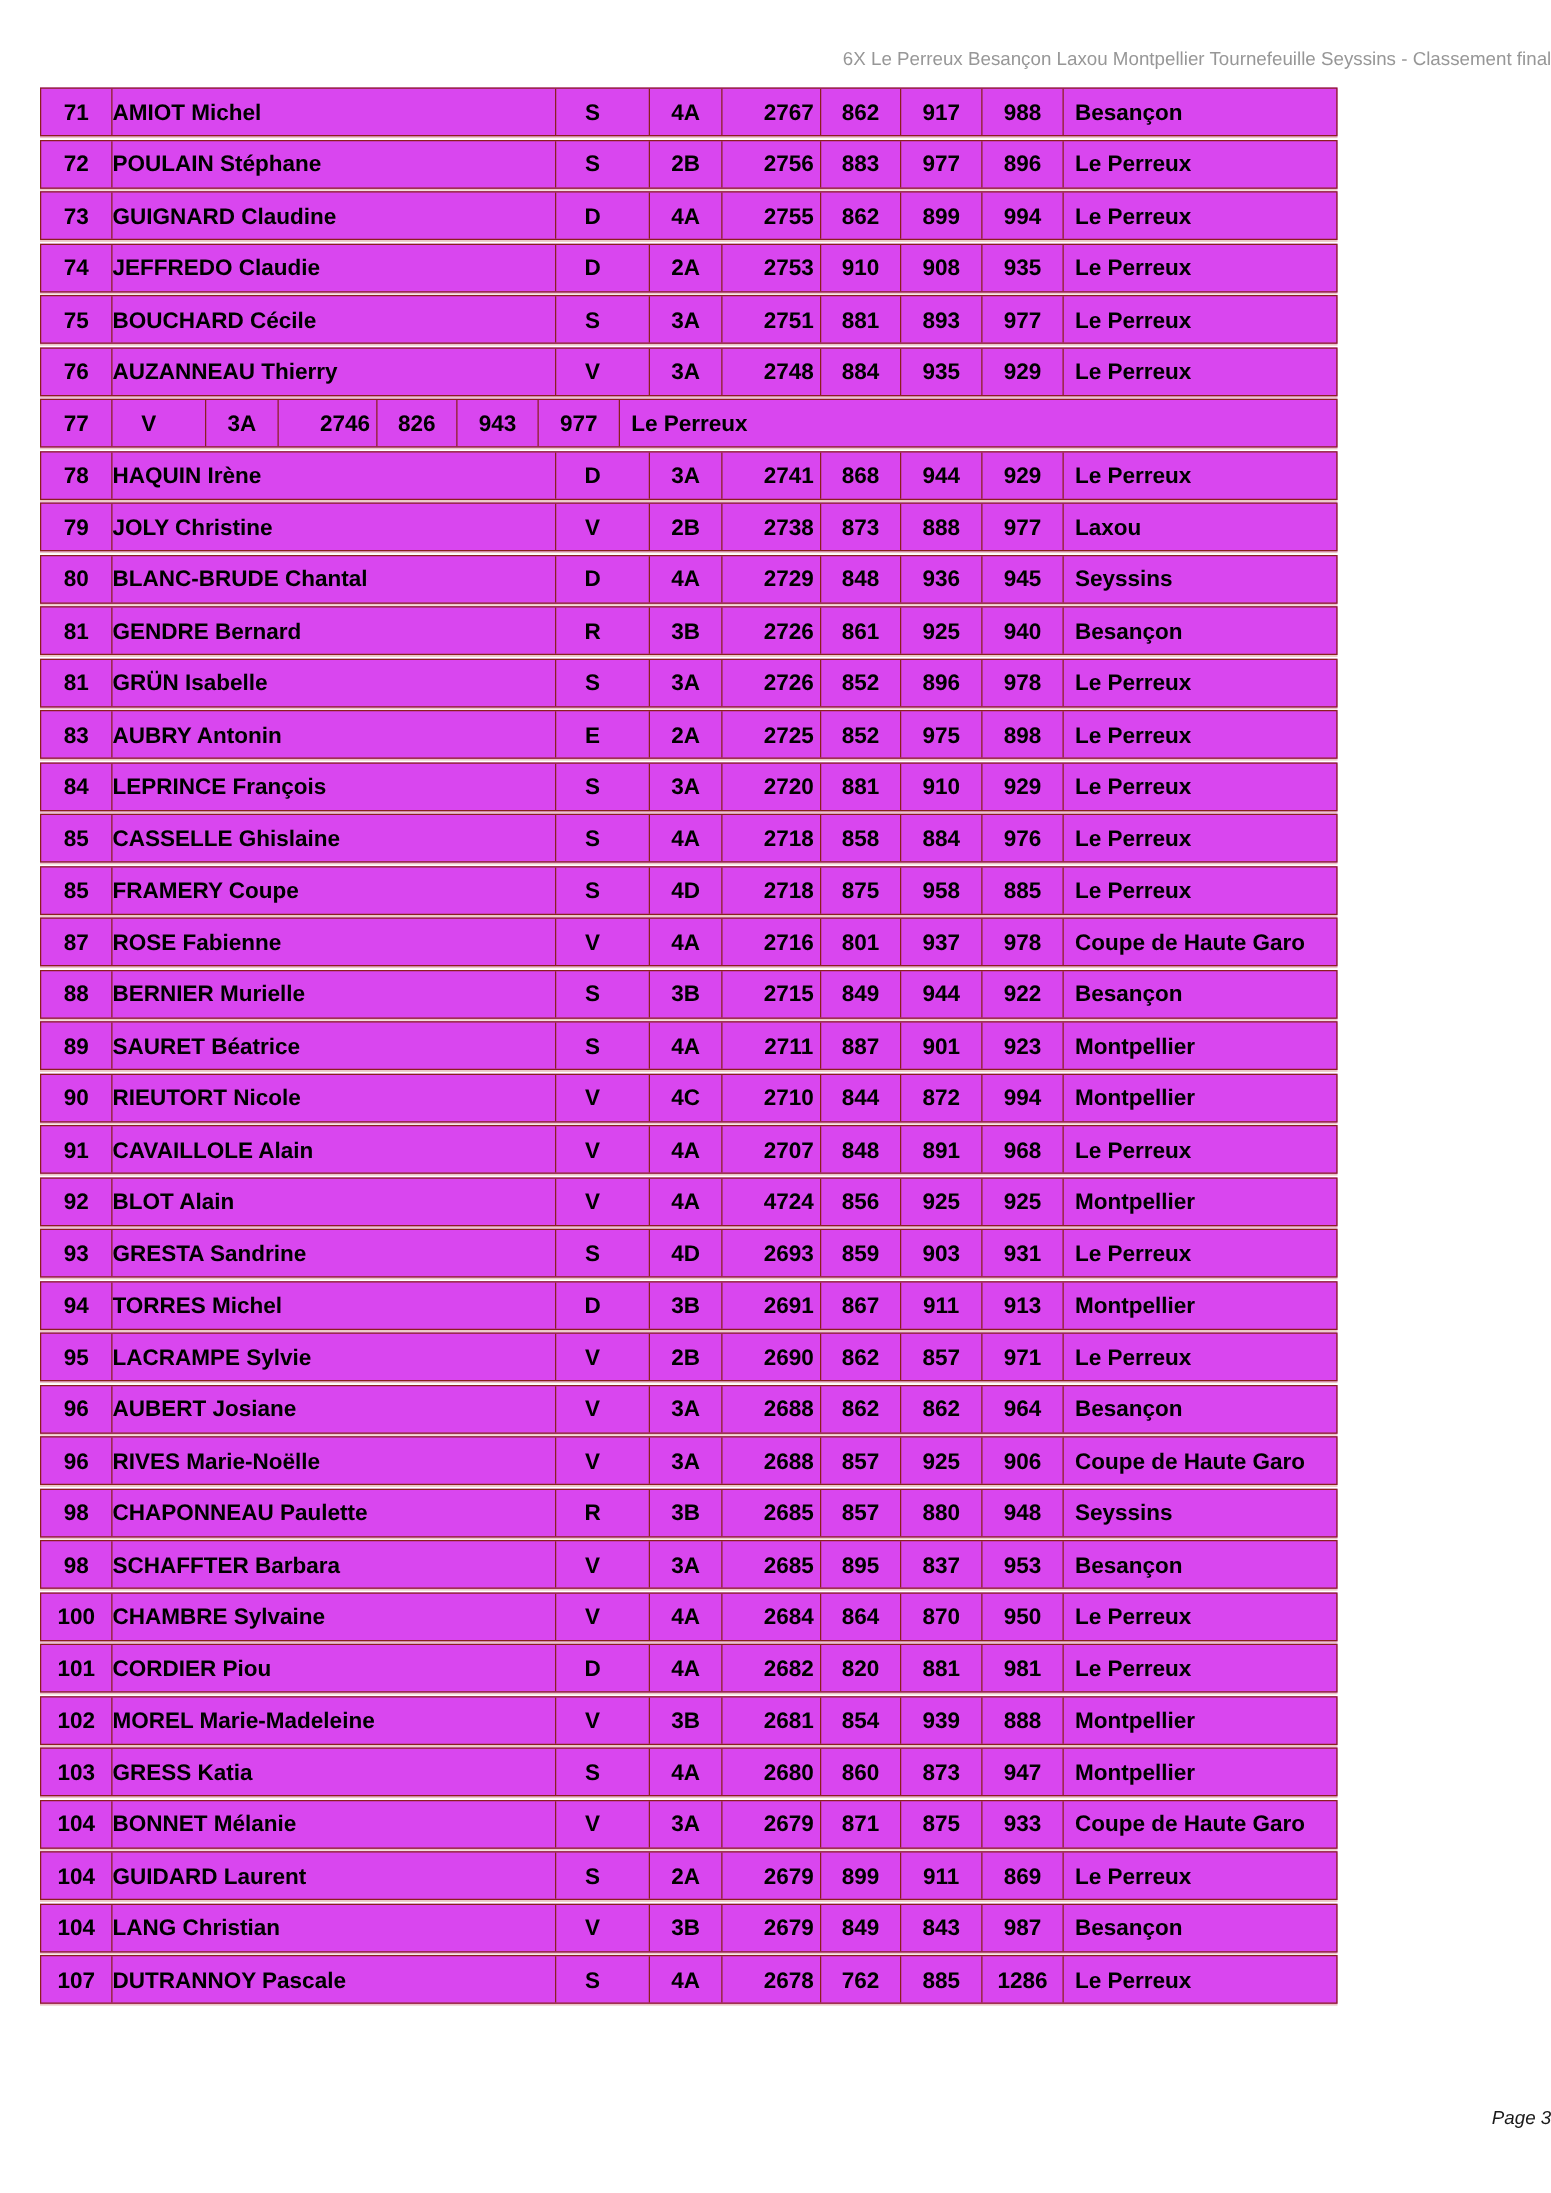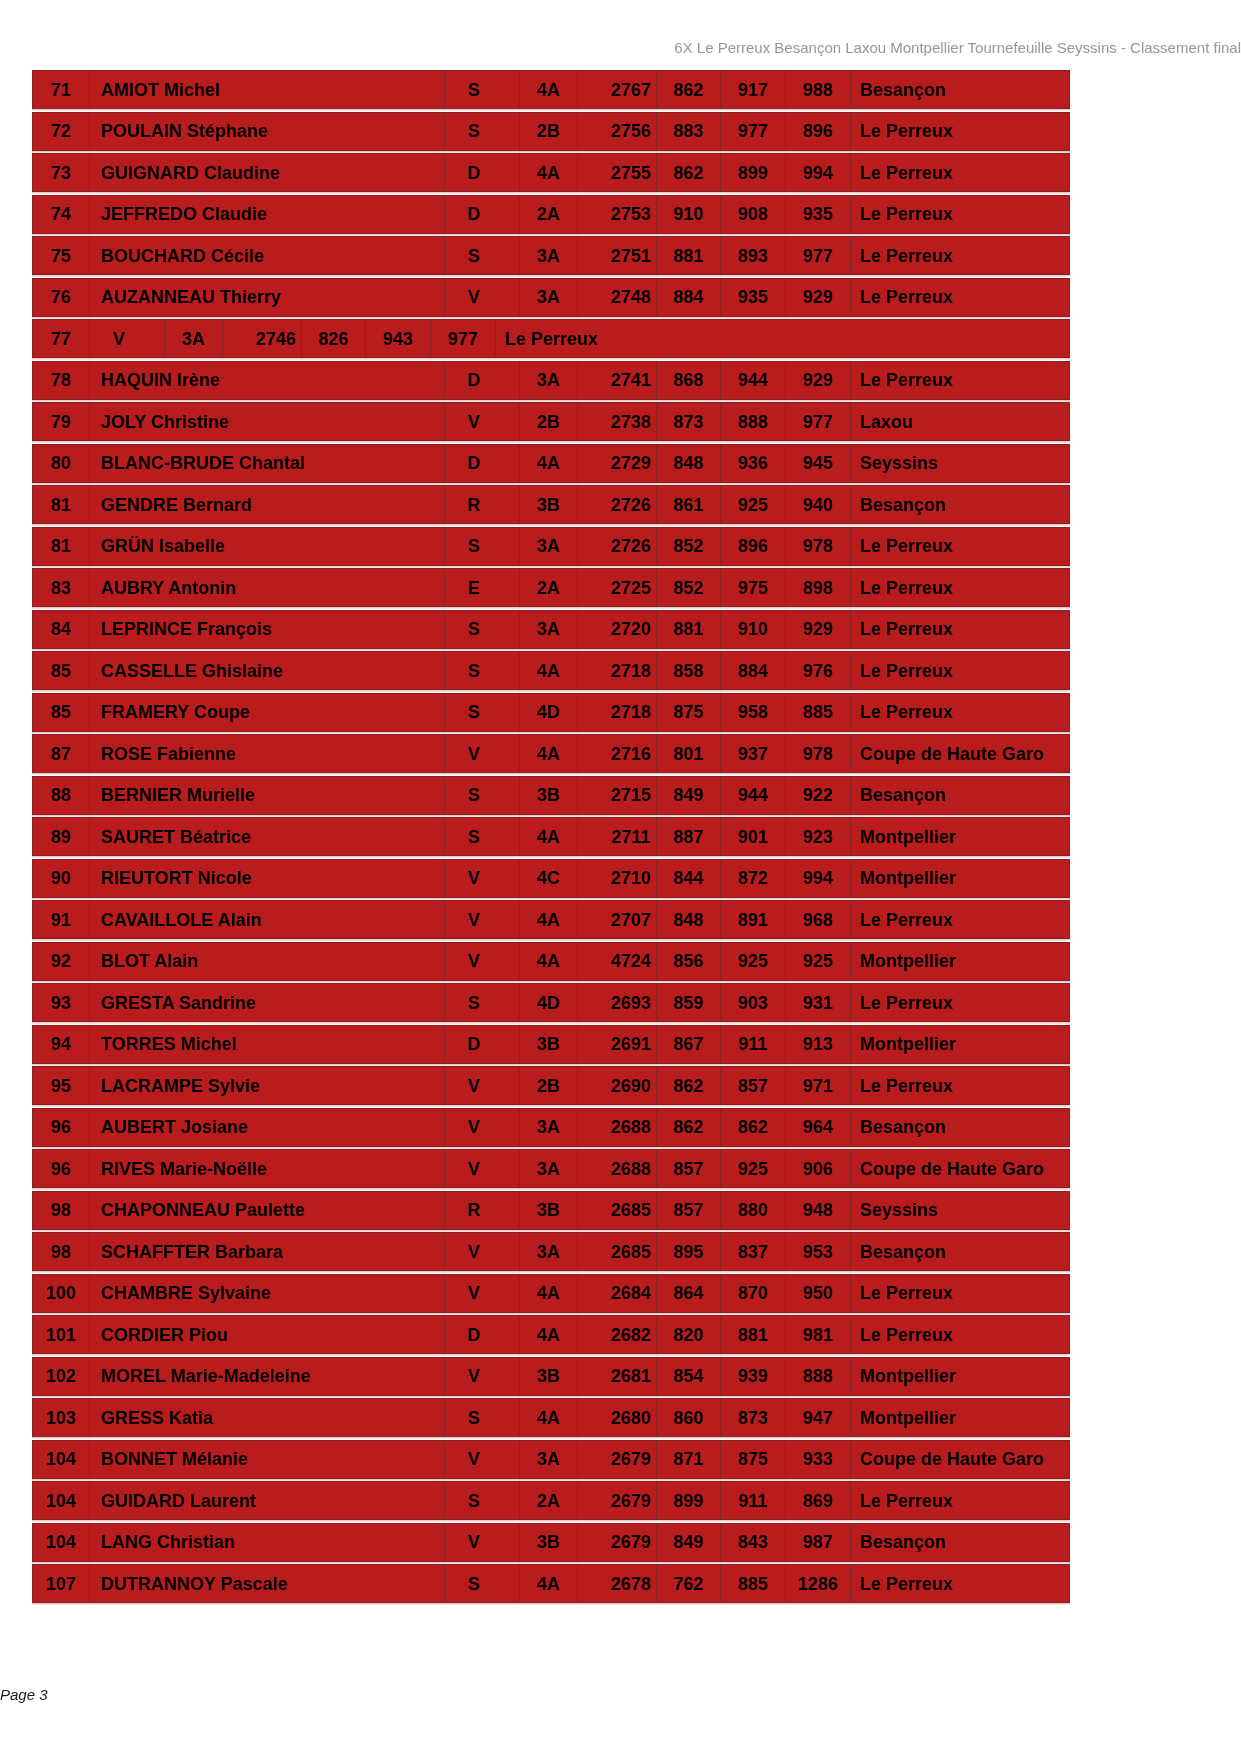--- a/index.html
+++ b/index.html
@@ -28,49 +28,49 @@
     width:1038px;
   }
   .row {
     display:flex;
     box-sizing:border-box;
     width:1038px;
     height:39px;
     border:1.5px solid #8a2020;
     box-shadow:0 1.5px 0 rgba(219,151,151,0.55);
     margin-bottom:2.5px;
-    background:#b91c1c;
+    background:#d946ef;
   }
   .cell {
     box-sizing:border-box;
     border-left:1.5px solid #8a2020;
     display:flex;
     align-items:center;
     justify-content:center;
     font-size:18px;
     font-weight:bold;
     line-height:1;
     white-space:nowrap;
     overflow:hidden;
   }
   .cell:first-child { border-left:none; }
   .c-rank  { width:56px; }
-  .c-name  { width:355px; justify-content:flex-start; padding-left:11px; }
+  .c-name  { width:355px; justify-content:flex-start; }
   .c-statut{ width:59px; }
   .c-serie { width:58px;margin-left:16px; }
   .c-total { width:79px;padding-left:28px; }
   .c-p1    { width:64px; }
   .c-p2    { width:65px; }
   .c-p3    { width:65px; }
   .c-club  { flex:1; justify-content:flex-start; padding-left:9px; }
   .page-footer {
     position:absolute;
     top:1686px; left:0;
     width:1241px;
-    text-align:left;
+    text-align:right;
     font-style:italic;
     font-weight:normal;
     font-size:15px;
     color:#1a1a1a;
   }
 </style>
 </head>
 <body>
 
 <div class="page">

